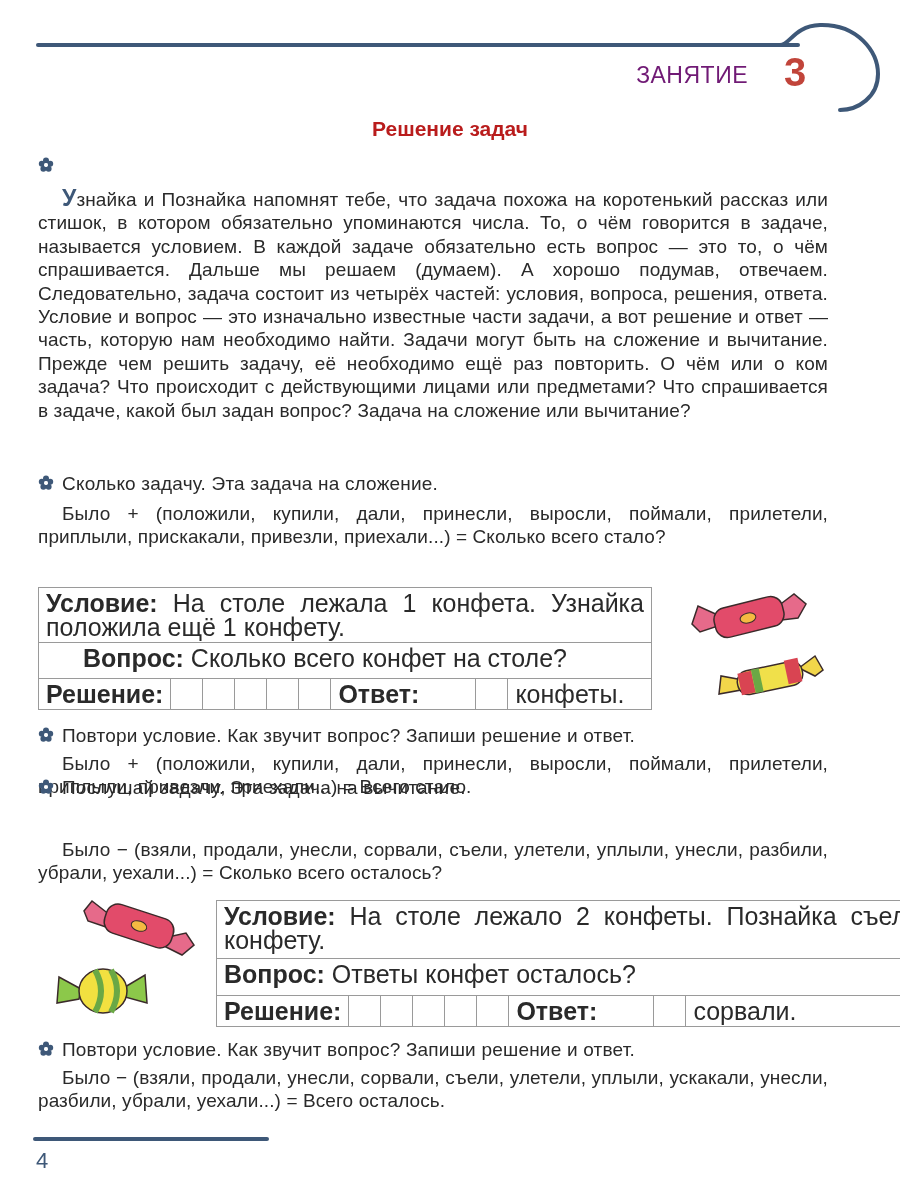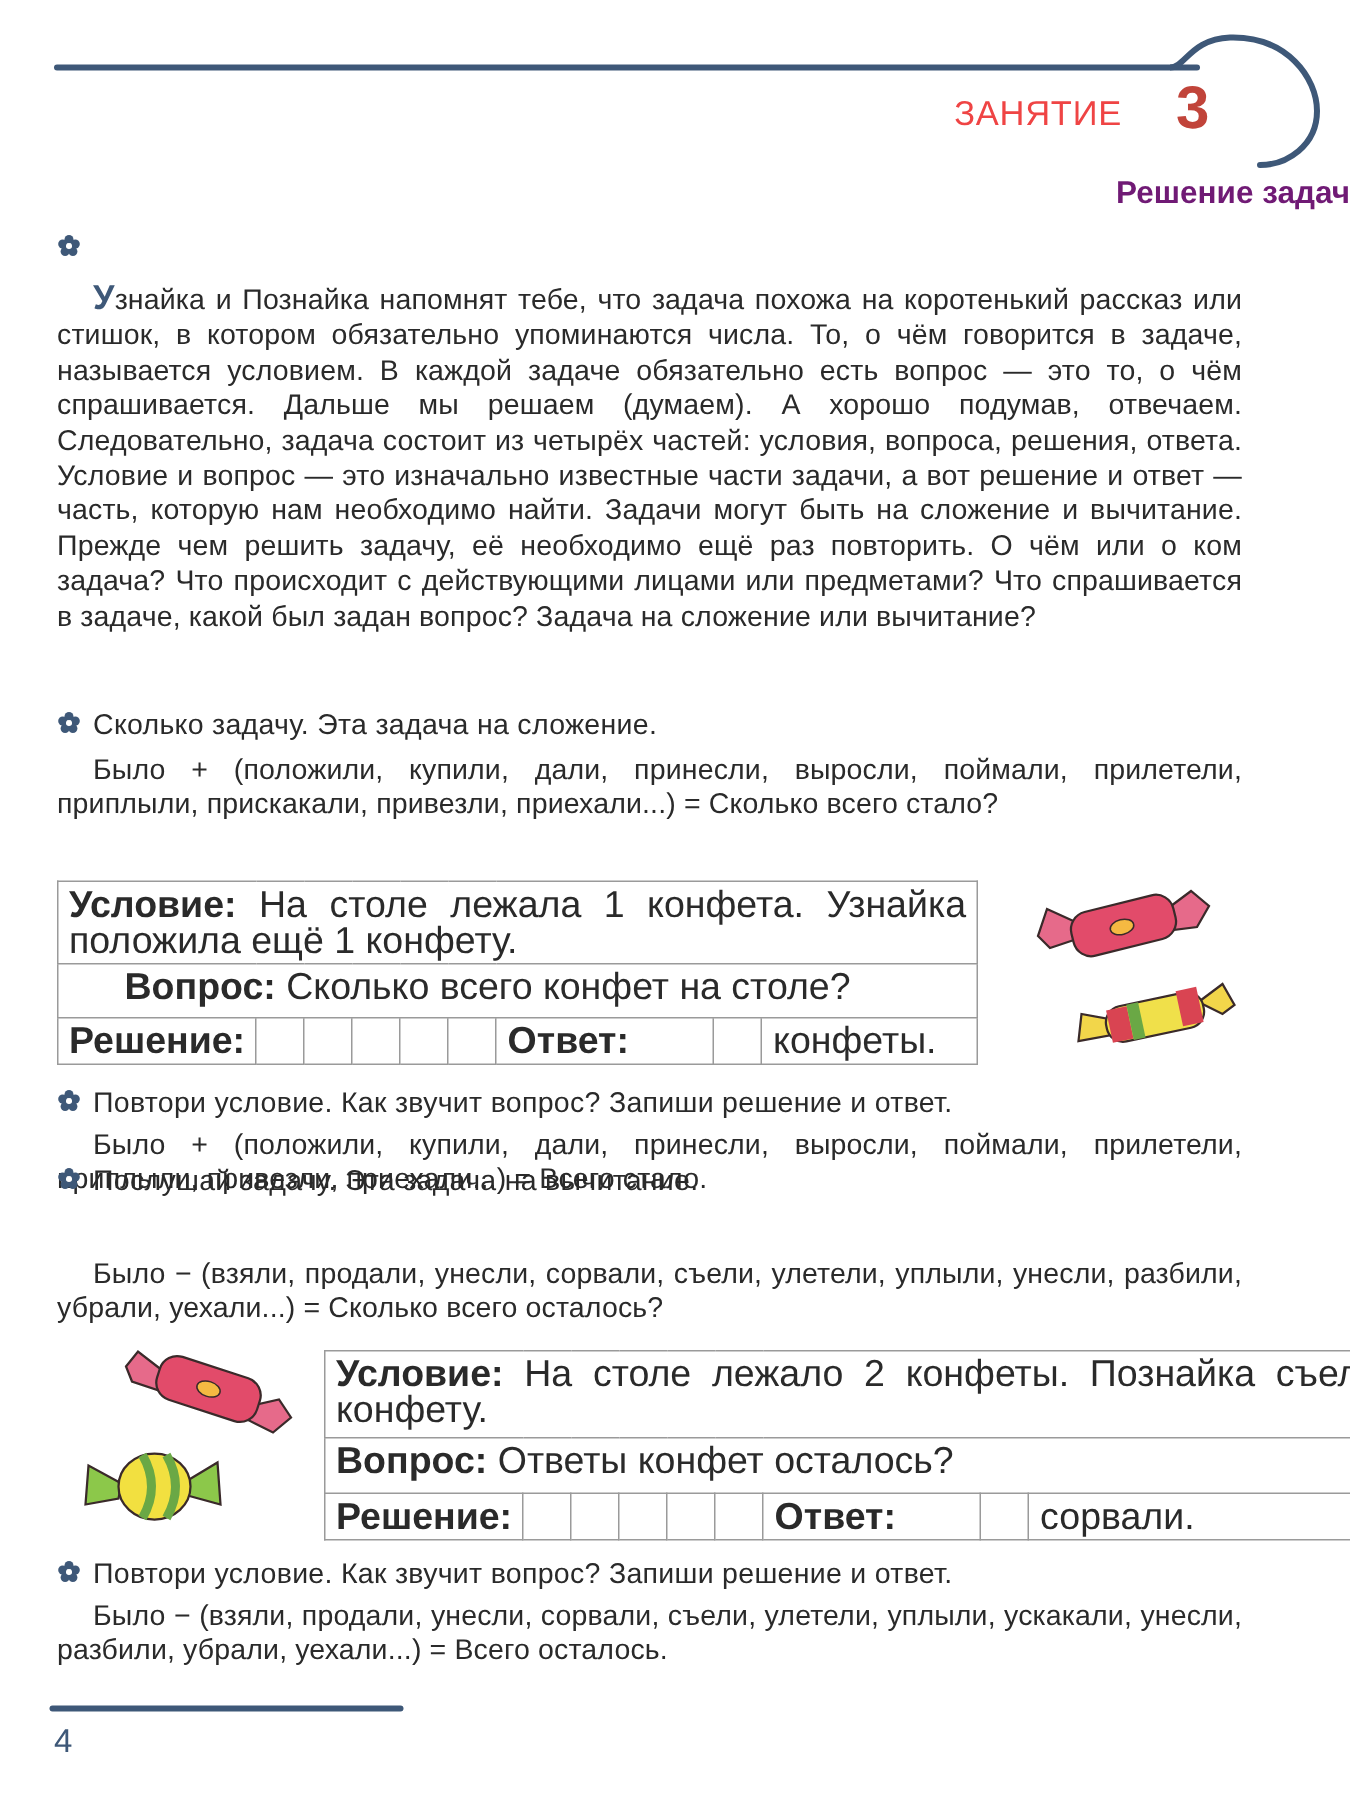--- a/index.html
+++ b/index.html
@@ -11,29 +11,29 @@
     }
     .top-rule {
       position: absolute; left: 36px; top: 43px; width: 764px; height: 4px;
       background: #3e5878; border-radius: 2px;
     }
     .top-arc {
       position: absolute; left: 780px; top: 22px; width: 110px; height: 90px;
     }
     .lesson-label {
       position: absolute; right: 152px; top: 62px;
-      font-size: 23px; color: #ef4444; letter-spacing: 0.5px; text-align: center;
+      font-size: 23px; color: #701a75; letter-spacing: 0.5px; text-align: center;
     }
     .lesson-number {
       position: absolute; left: 784px; top: 50px;
       font-size: 40px; font-weight: bold; color: #c1443a;
     }
     .page-title {
-      position: absolute; left: 0; right: 0; top: 117px; text-align: right;
-      font-size: 21px; font-weight: bold; color: #701a75;
+      position: absolute; left: 0; right: 0; top: 117px; text-align: center;
+      font-size: 21px; font-weight: bold; color: #b91c1c;
     }
     .bullet-line {
       position: absolute; left: 38px; font-size: 19px; line-height: 24px;
       white-space: nowrap; letter-spacing: 0.2px;
     }
     .flower {
       display: inline-block; width: 16px; height: 16px; vertical-align: -1px;
       margin-right: 8px;
     }
     .para {

